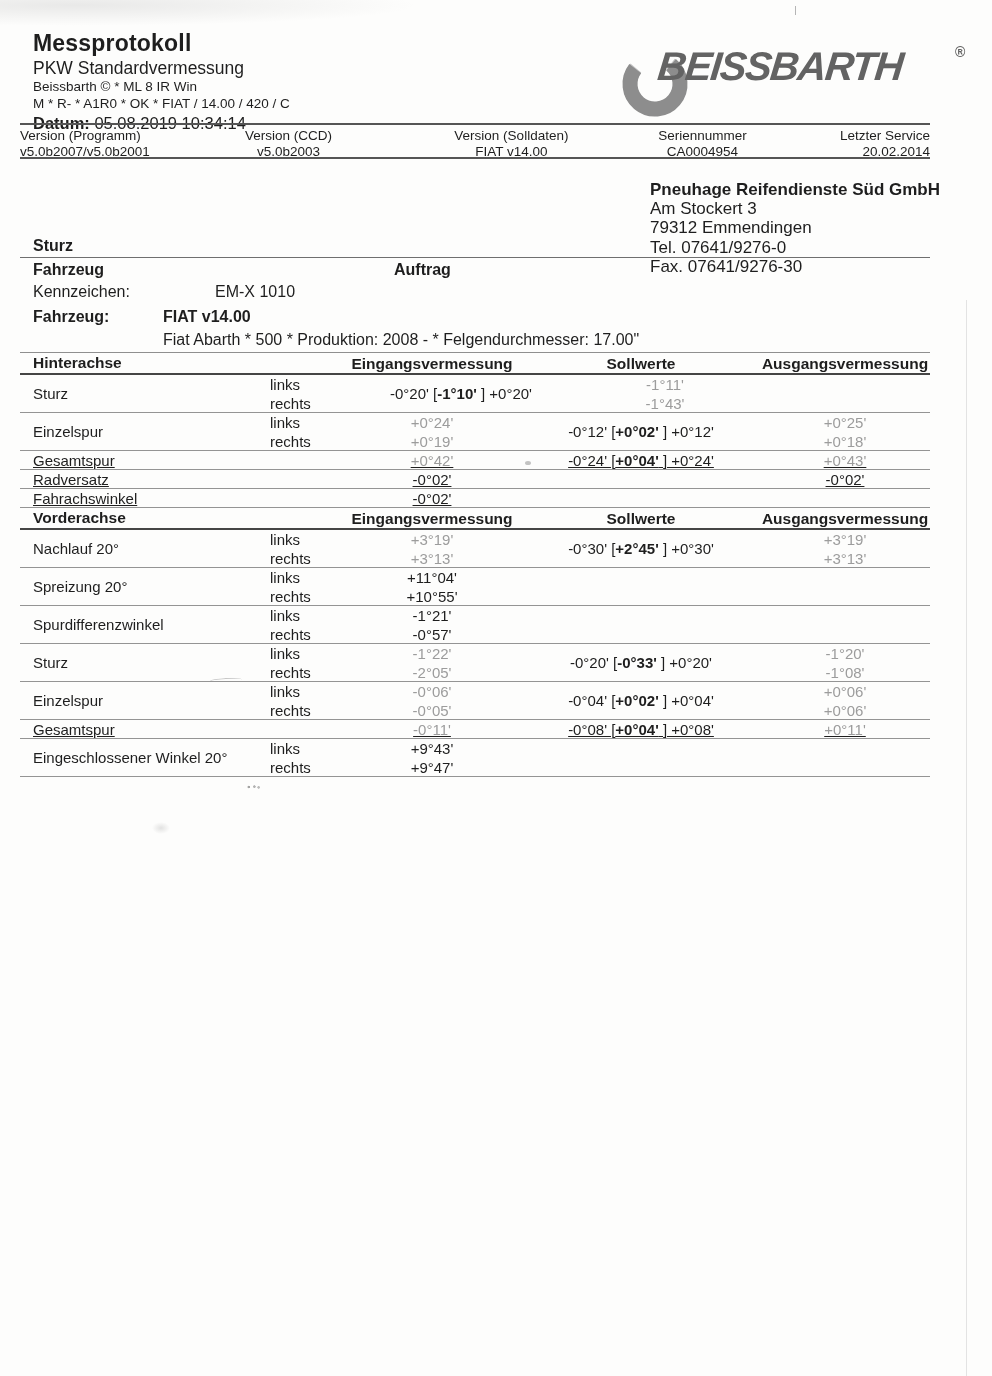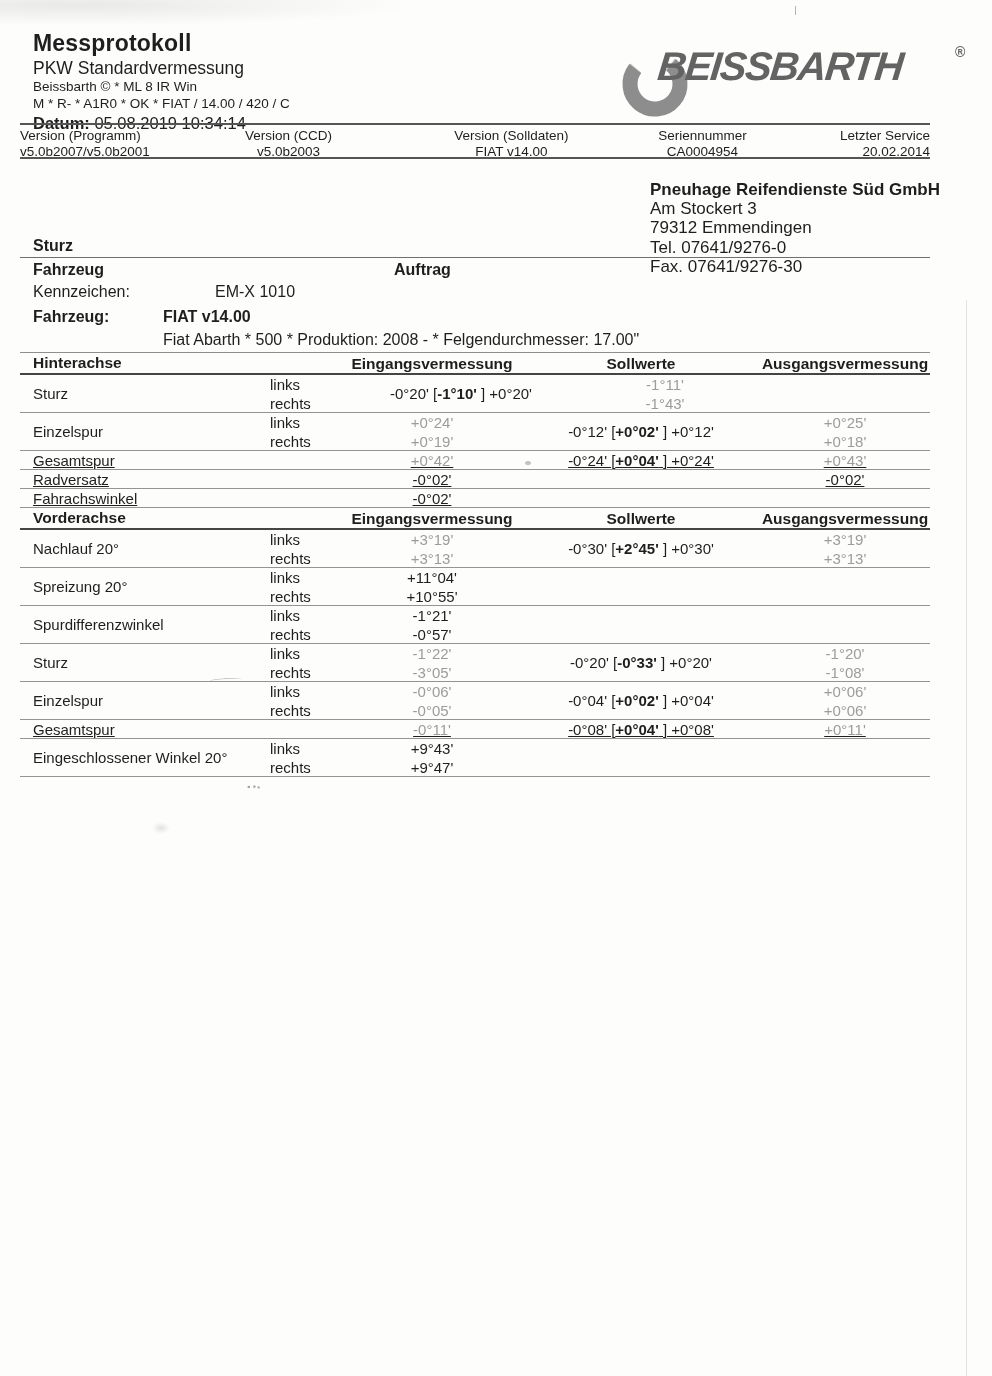--- a/index.html
+++ b/index.html
@@ -268,21 +268,21 @@
           <div class="c-out"></div>
         </div>
         <div class="trow double">
           <div class="c-name">Sturz</div>
           <div class="c-sides">
             <div>links</div>
             <div>rechts</div>
           </div>
           <div class="c-in faded">
             <div>-1°22'</div>
-            <div>-3°05'</div>
+            <div>-2°05'</div>
           </div>
           <div class="c-sw"><span>-0°20' [</span><b>-0°33'</b><span> ] +0°20'</span></div>
           <div class="c-out faded">
             <div>-1°20'</div>
             <div>-1°08'</div>
           </div>
         </div>
         <div class="trow double">
           <div class="c-name">Einzelspur</div>
           <div class="c-sides">

